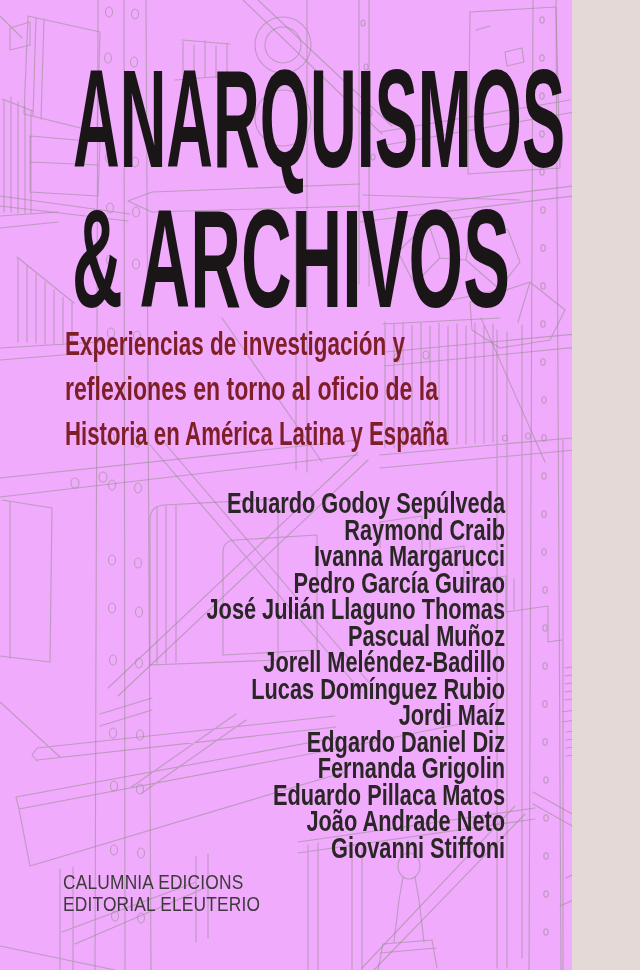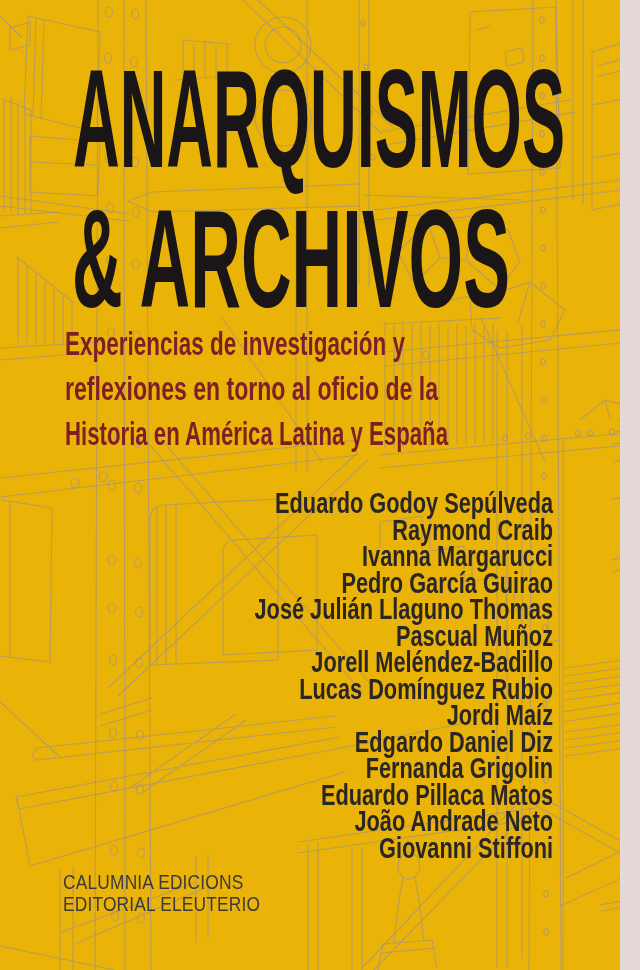--- a/index.html
+++ b/index.html
@@ -1,18 +1,18 @@
 <!DOCTYPE html>
 <html><head>
 <meta charset="utf-8">
 <style>
   html,body{margin:0;padding:0;background:#e4d9d6;}
   .cover{
-    position:relative;width:620px;height:970px;overflow:hidden;
-    background:#eab308;font-family:"Liberation Sans",sans-serif;
+    position:relative;width:572px;height:970px;overflow:hidden;
+    background:#f0abfc;font-family:"Liberation Sans",sans-serif;
   }
   .layer{position:absolute;left:0;top:0;width:640px;height:970px;}
   svg text{font-family:"Liberation Sans",sans-serif;}
   .title-line{font-weight:700;font-size:140px;fill:#1a1617;}
   .subtitle-line{font-weight:700;font-size:33px;fill:#7e1f27;}
   .authors{
     position:absolute;top:490px;right:67px;
     font-weight:700;font-size:29px;line-height:26.5px;
     color:#2b2626;text-align:right;white-space:nowrap;
     transform:scaleX(0.75);transform-origin:top right;

